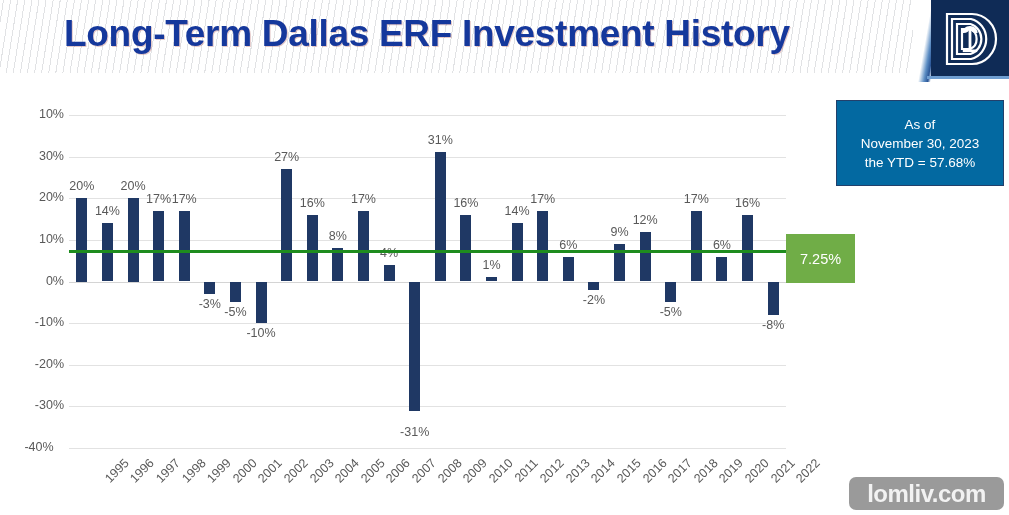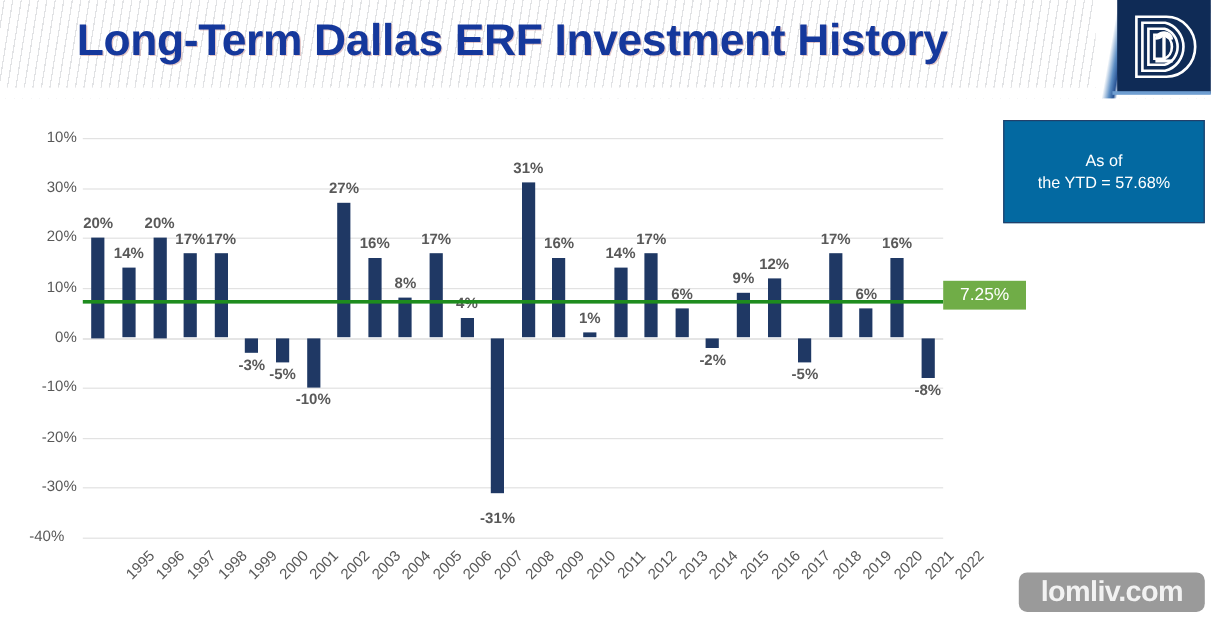--- a/index.html
+++ b/index.html
@@ -61,34 +61,34 @@
   .gridline{
     position:absolute;left:69px;width:717px;height:1px;background:#e2e2e2;
   }
   .gridline.zero{background:#d4d4d4;}
 
   .bar{
     position:absolute;width:11px;background:#1F3864;
   }
   .blabel{
     position:absolute;font-size:12.5px;color:#595959;
-    text-align:center;width:44px;white-space:nowrap;font-weight:bold;
+    text-align:center;width:44px;white-space:nowrap;
   }
   .xlabel{
     position:absolute;font-size:12.5px;color:#595959;
     white-space:nowrap;transform:rotate(-45deg);
     transform-origin:right top;text-align:right;
   }
 
   #target-line{
     position:absolute;left:69px;width:717px;height:2.5px;
     background:#1e8c1e;
   }
   #target-badge{
-    position:absolute;height:24px;background:#70AD47;
+    position:absolute;height:49px;background:#70AD47;
     color:#ffffff;font-size:14.5px;
     display:flex;align-items:center;justify-content:center;
     padding:0 14px;
   }
 
   
   #info-box{
     position:absolute;left:836px;top:100px;width:166px;height:84px;
     background:#0369a1;border:1.5px solid #22406B;
     color:#ffffff;font-size:13.5px;line-height:19px;
@@ -245,16 +245,17 @@
       <div class="xlabel" style="left: 733.982px; top: 374px;">2020</div>
       <div class="xlabel" style="left: 759.589px; top: 374px;">2021</div>
       <div class="xlabel" style="left: 785.196px; top: 374px;">2022</div>
     </div>
   <div id="target-line" style="top: 168.322px;"></div>
   <div id="target-badge" style="left: 786px; top: 152.322px;">7.25%</div>
 </div>
 
 <div id="info-box">
   <div>As of</div>
+  <div>November 30, 2023</div>
   <div>the YTD = 57.68%</div>
 </div>
 
 <div id="watermark">lomliv.com</div>
 
 </body></html>

